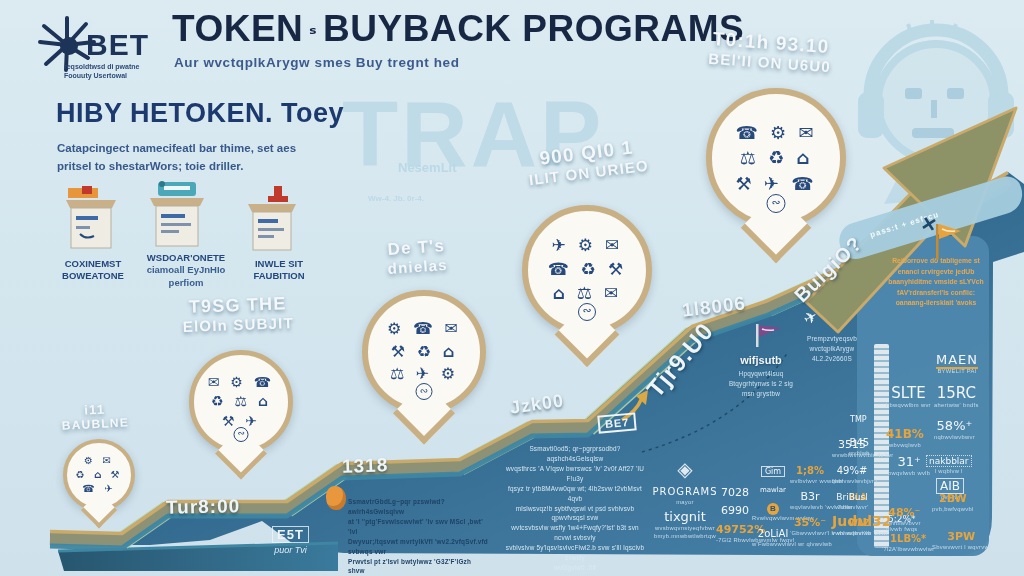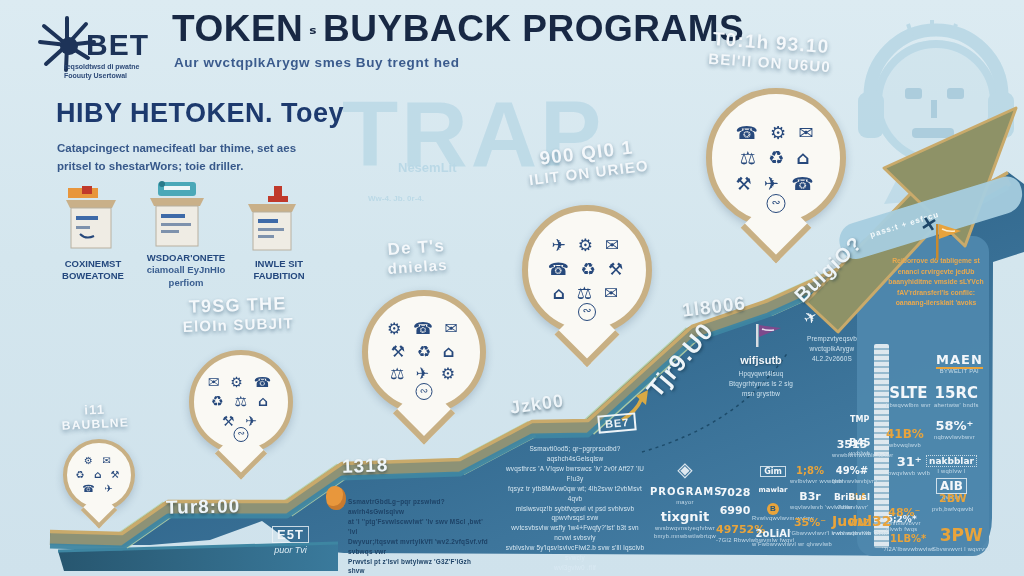--- a/index.html
+++ b/index.html
@@ -30,21 +30,21 @@
   .pin-glyphs{color:#27497c;text-align:center;line-height:1.4;letter-spacing:3px;
         font-family:"DejaVu Sans",sans-serif;font-weight:600;}
   .seal{position:absolute;bottom:7%;left:50%;transform:translateX(-50%);
         border:1.5px solid #27497c;border-radius:50%;color:#27497c;text-align:center;
         font-family:"DejaVu Sans",sans-serif;}
   .pinlabel{position:absolute;text-align:center;color:#f4f8fb;font-weight:800;letter-spacing:1.2px;
         text-shadow:0 2px 4px rgba(20,60,90,.45);z-index:45;}
   
   .slab{position:absolute;color:#eef5f9;font-weight:800;letter-spacing:1px;
         text-shadow:0 2px 3px rgba(10,40,60,.5);z-index:30;white-space:nowrap;}
-  .wt{color:#f3f7fa;font-weight:700;font-family:"DejaVu Sans",sans-serif;}
+  .wt{color:#f3f7fa;font-weight:400;font-family:"DejaVu Sans",sans-serif;}
   .o{color:#e8a43c;font-weight:800;font-family:"DejaVu Sans",sans-serif;}
   .sub{display:block;font-size:5.8px;font-weight:400;color:#c7dcea;letter-spacing:.3px;line-height:1.3;}
   .tinypara{font-size:6.4px;line-height:1.55;letter-spacing:.2px;}
   .stat{position:absolute;z-index:32;text-align:center;line-height:1.15;white-space:nowrap;}
   .boxed{border:1px solid rgba(240,246,250,.8);padding:0 3px;}
   .dotted{border:1px dotted rgba(240,246,250,.75);padding:0 2px;}
   .ruler{position:absolute;left:874px;top:344px;width:15px;height:204px;z-index:31;opacity:.9;
          border-radius:2px;background:repeating-linear-gradient(180deg,#eef3f6 0 4px,#9fc0d2 4px 6px);}
   .blob{position:absolute;width:20px;height:24px;background:#e8973c;z-index:33;
         border-radius:45% 60% 50% 55%;box-shadow:inset -3px -4px 0 rgba(140,70,20,.35);}
@@ -384,21 +384,21 @@
   </div>
   <div class="stat" style="left:932px;top:488px;">
     <span class="o" style="font-size:11px;">2BW</span>
     <span class="sub">pvb,bwfvqwvbl</span>
   </div>
   <div class="stat" style="left:882px;top:528px;">
     <span class="o" style="font-size:10px;">1LB%*</span>
     <span class="sub">'7l2A'lbwvwbwvlwr</span>
   </div>
   <div class="stat" style="left:932px;top:526px;">
-    <span class="o" style="font-size:17px;">3PW</span>
+    <span class="o" style="font-size:11px;">3PW</span>
     <span class="sub">Sbvwvwvrt l wqvrvwl</span>
   </div>
   <div class="stat" style="left:850px;top:408px;">
     <span class="wt" style="font-size:8px;">TMP</span>
   </div>
   <div class="stat" style="left:849px;top:432px;">
     <span class="wt" style="font-size:10px;">B45</span>
     <span class="sub">wvblwb</span>
   </div>
   <div class="stat" style="left:849px;top:486px;">
@@ -417,21 +417,21 @@
     <span class="sub">bmyb.mnwbwtlwbrtqw</span>
   </div>
   <div class="stat" style="left:716px;top:482px;width:38px;">
     <span class="wt" style="font-size:11px;">7028</span><br>
     <span class="wt" style="font-size:11px;">6990</span><br>
     <span class="o" style="font-size:11px;">49752%</span>
     <span class="sub">-7Gl2 Rbwvlwbwvmlw fwqvl</span>
   </div>
   <div class="stat" style="left:752px;top:460px;width:42px;">
     <span class="wt boxed" style="font-size:8px;">Gim</span><br>
-    <span class="wt" style="font-size:7px;font-weight:700;">mawlar</span><br>
+    <span class="wt" style="font-size:7px;font-weight:400;">mawlar</span><br>
     <span style="display:inline-block;width:12px;height:12px;border-radius:50%;background:#e8a43c;color:#23567a;
                  font-size:8px;font-weight:800;line-height:12px;margin-top:2px;">B</span>
     <span class="sub">Rvwlvqwvlwvm wvlqw</span>
     <span class="wt" style="font-size:10px;">2oLiAl</span>
     <span class="sub">w'Fwbwvwvlwvl wr qlvwvlwb</span>
   </div>
   <div class="stat" style="left:790px;top:460px;width:40px;">
     <span class="o" style="font-size:10px;">1;8%</span>
     <span class="sub">wvlbvlwvr wvwqlwr</span>
     <span class="wt" style="font-size:11px;">B3r</span>

